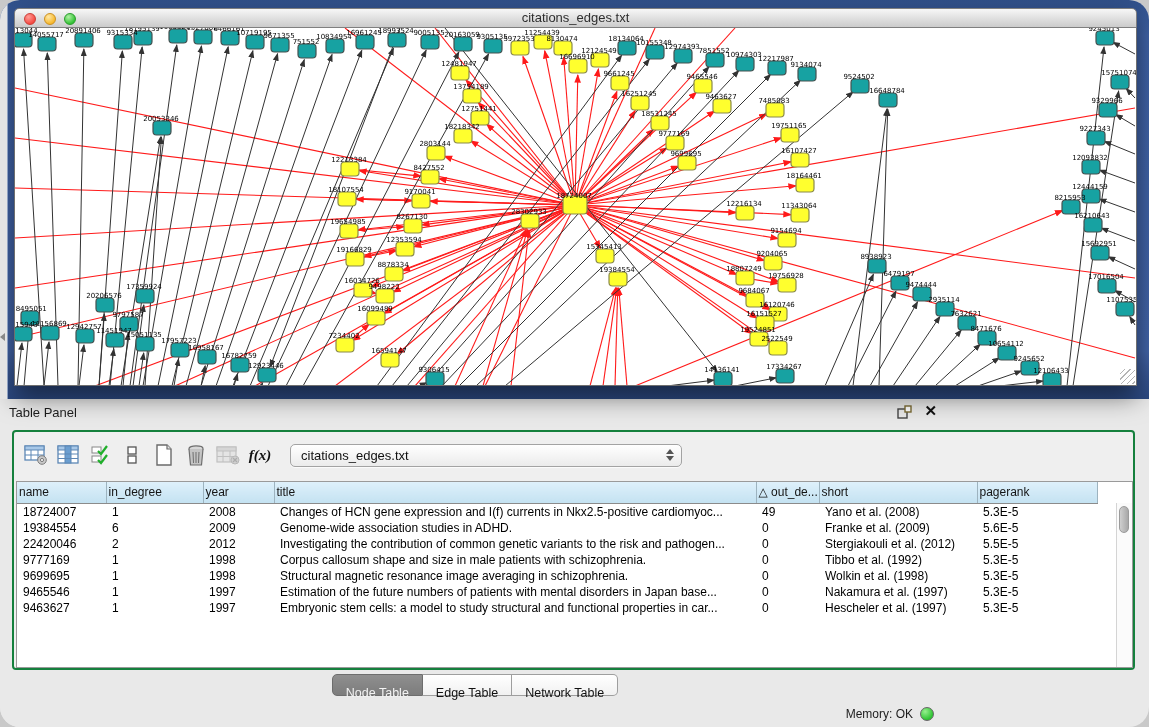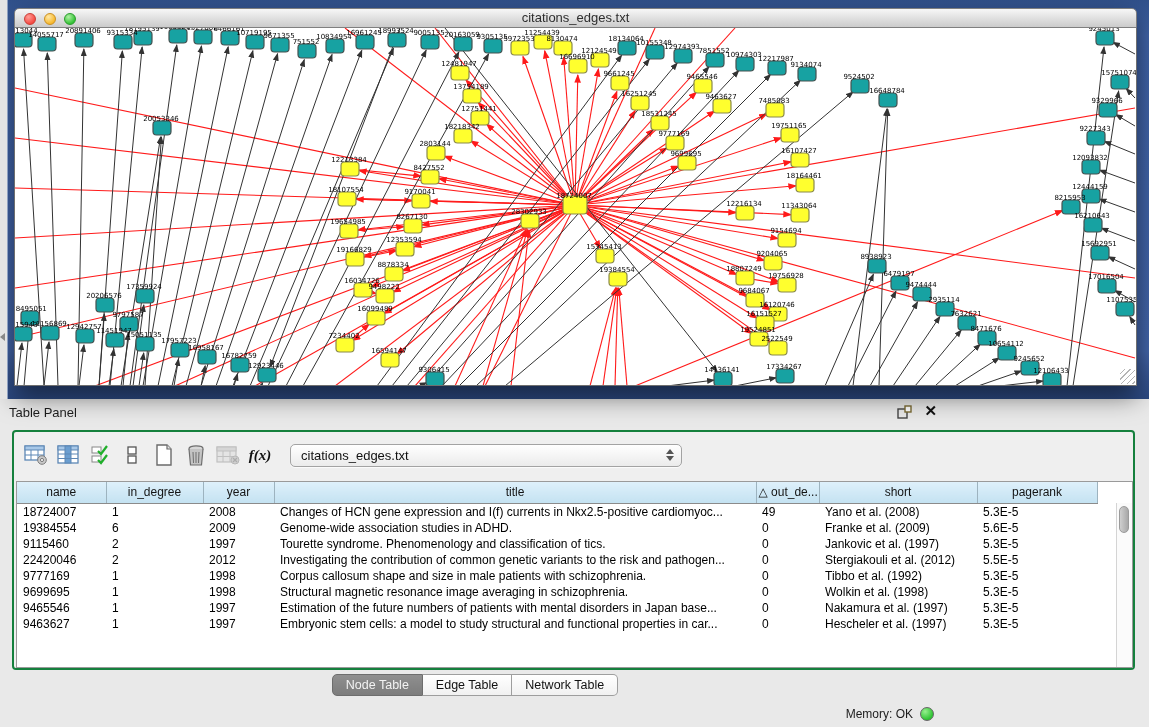--- a/index.html
+++ b/index.html
@@ -1,17 +1,17 @@
 <!DOCTYPE html>
 <html><head>
 <meta charset="utf-8">
 <style>
   html,body{margin:0;padding:0;background:#c9c9c9;}
   .app{position:relative;width:1149px;height:727px;background:#e9e9e9;overflow:hidden;
-       font-family:"Liberation Sans",sans-serif;-webkit-font-smoothing:antialiased;}
+       font-family:"Liberation Sans",sans-serif;border-radius:20px;-webkit-font-smoothing:antialiased;}
 
   
   .desktop{position:absolute;left:0;top:0;width:1149px;height:399px;
     background:linear-gradient(180deg,#31518c 0%,#3f63a8 9%,#4365aa 88%,#2b4880 100%);}
   .left-strip{position:absolute;left:0;top:0;width:7px;height:399px;background:#e4e4e4;
     border-right:1px solid #8ea0c0;z-index:6;}
   .strip-arrow{position:absolute;left:0px;top:333px;width:0;height:0;
     border-top:4px solid transparent;border-bottom:4px solid transparent;border-right:5px solid #888;}
 
   
@@ -50,32 +50,32 @@
     font-size:13px;line-height:21px;padding-left:10px;color:#111;box-sizing:border-box;cursor:pointer;}
   .steppers{position:absolute;right:7px;top:4px;display:flex;flex-direction:column;gap:2px;}
   .steppers i{width:0;height:0;border-left:4px solid transparent;border-right:4px solid transparent;}
   .steppers .up{border-bottom:5px solid #555;}
   .steppers .dn{border-top:5px solid #555;}
 
   .tbl-wrap{position:absolute;left:2px;top:49px;width:1117px;height:187px;background:#fff;
     border:1px solid #9a9a9a;box-sizing:border-box;overflow:hidden;}
   table.grid{border-collapse:collapse;table-layout:fixed;width:1080px;font-size:12px;}
   table.grid th{height:21px;background:linear-gradient(#def0fb,#c4e2f1);border-right:1px solid #9db3bf;
-    border-bottom:1px solid #8b8b8b;font-weight:normal;text-align:center;color:#141414;
+    border-bottom:1px solid #8b8b8b;font-weight:normal;text-align:left;color:#141414;
     overflow:hidden;white-space:nowrap;padding:0 2px;box-sizing:border-box;cursor:pointer;}
   table.grid th:first-child{border-left:none;}
   table.grid td{height:16px;padding:0 2px 0 6px;white-space:nowrap;overflow:hidden;color:#000;}
   td.c-title{padding-left:8px;}
   .vscroll{position:absolute;right:0;top:21px;bottom:0;width:15px;background:#fbfbfb;
     border-left:1px solid #d4d4d4;}
   .vthumb{position:absolute;left:2px;top:3px;width:10px;height:27px;border-radius:6px;
     background:linear-gradient(90deg,#cfcfcf,#a8a8a8);border:1px solid #9b9b9b;box-sizing:border-box;cursor:pointer;}
 
   .tabsbar{position:absolute;left:0;top:275px;width:100%;display:flex;justify-content:center;}
-  .tab{height:22px;line-height:21px;padding:0 13px;font-size:12.5px;color:#111;cursor:pointer;
+  .tab{height:22px;line-height:21px;padding:8px 13px;font-size:12.5px;color:#111;cursor:pointer;
     background:linear-gradient(#ffffff,#f1f1f1);border:1px solid #9e9e9e;border-left:none;box-sizing:border-box;}
   .tab:first-child{border-left:1px solid #9e9e9e;border-radius:5px 0 0 5px;}
   .tab:last-child{border-radius:0 5px 5px 0;}
   .tab.sel{background:linear-gradient(#8f8f8f,#7c7c7c);color:#f3f3f3;border-color:#6d6d6d;}
 
   .status{position:absolute;right:16px;bottom:6px;display:flex;align-items:flex-end;gap:7px;}
   .mem-label{font-size:12px;color:#1c1c1c;}
   .mem-dot{width:14px;height:14px;border-radius:50%;box-sizing:border-box;
     background:radial-gradient(circle at 35% 30%,#96ef8e,#2fc433 70%);border:1px solid #666;}
 </style>
@@ -613,29 +613,20 @@
               <tr>
                 <td>19384554</td>
                 <td>6</td>
                 <td>2009</td>
                 <td class="c-title">Genome-wide association studies in ADHD.</td>
                 <td>0</td>
                 <td>Franke et al. (2009)</td>
                 <td>5.6E-5</td>
               </tr>
               <tr>
-                <td>9115460</td>
-                <td>2</td>
-                <td>1997</td>
-                <td class="c-title">Tourette syndrome. Phenomenology and classification of tics.</td>
-                <td>0</td>
-                <td>Jankovic et al. (1997)</td>
-                <td>5.3E-5</td>
-              </tr>
-              <tr>
                 <td>22420046</td>
                 <td>2</td>
                 <td>2012</td>
                 <td class="c-title">Investigating the contribution of common genetic variants to the risk and pathogen...</td>
                 <td>0</td>
                 <td>Stergiakouli et al. (2012)</td>
                 <td>5.5E-5</td>
               </tr>
               <tr>
                 <td>9777169</td>

